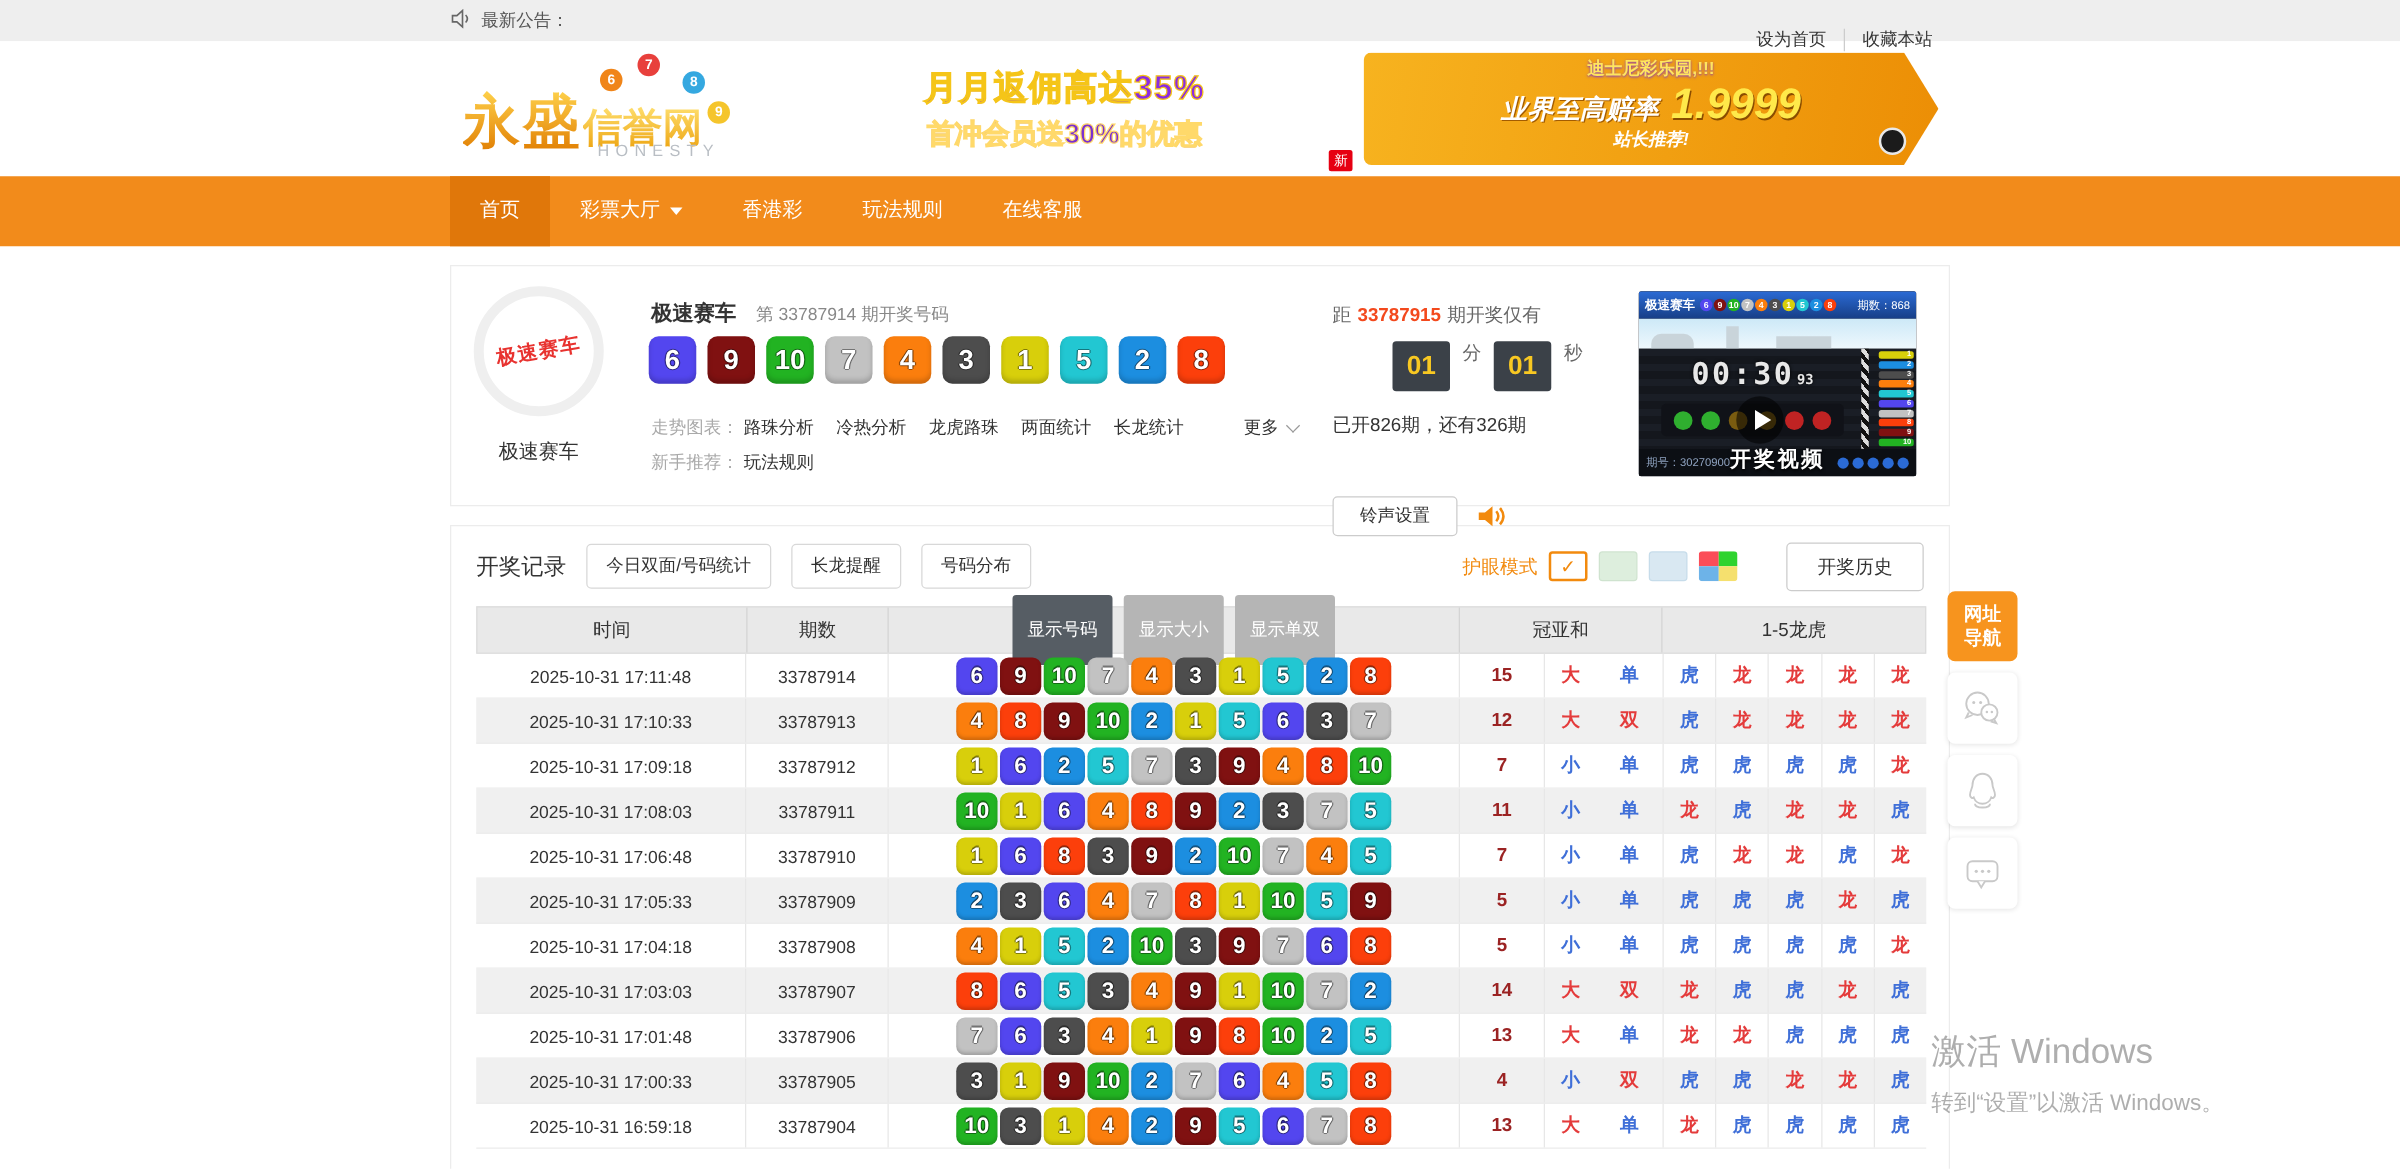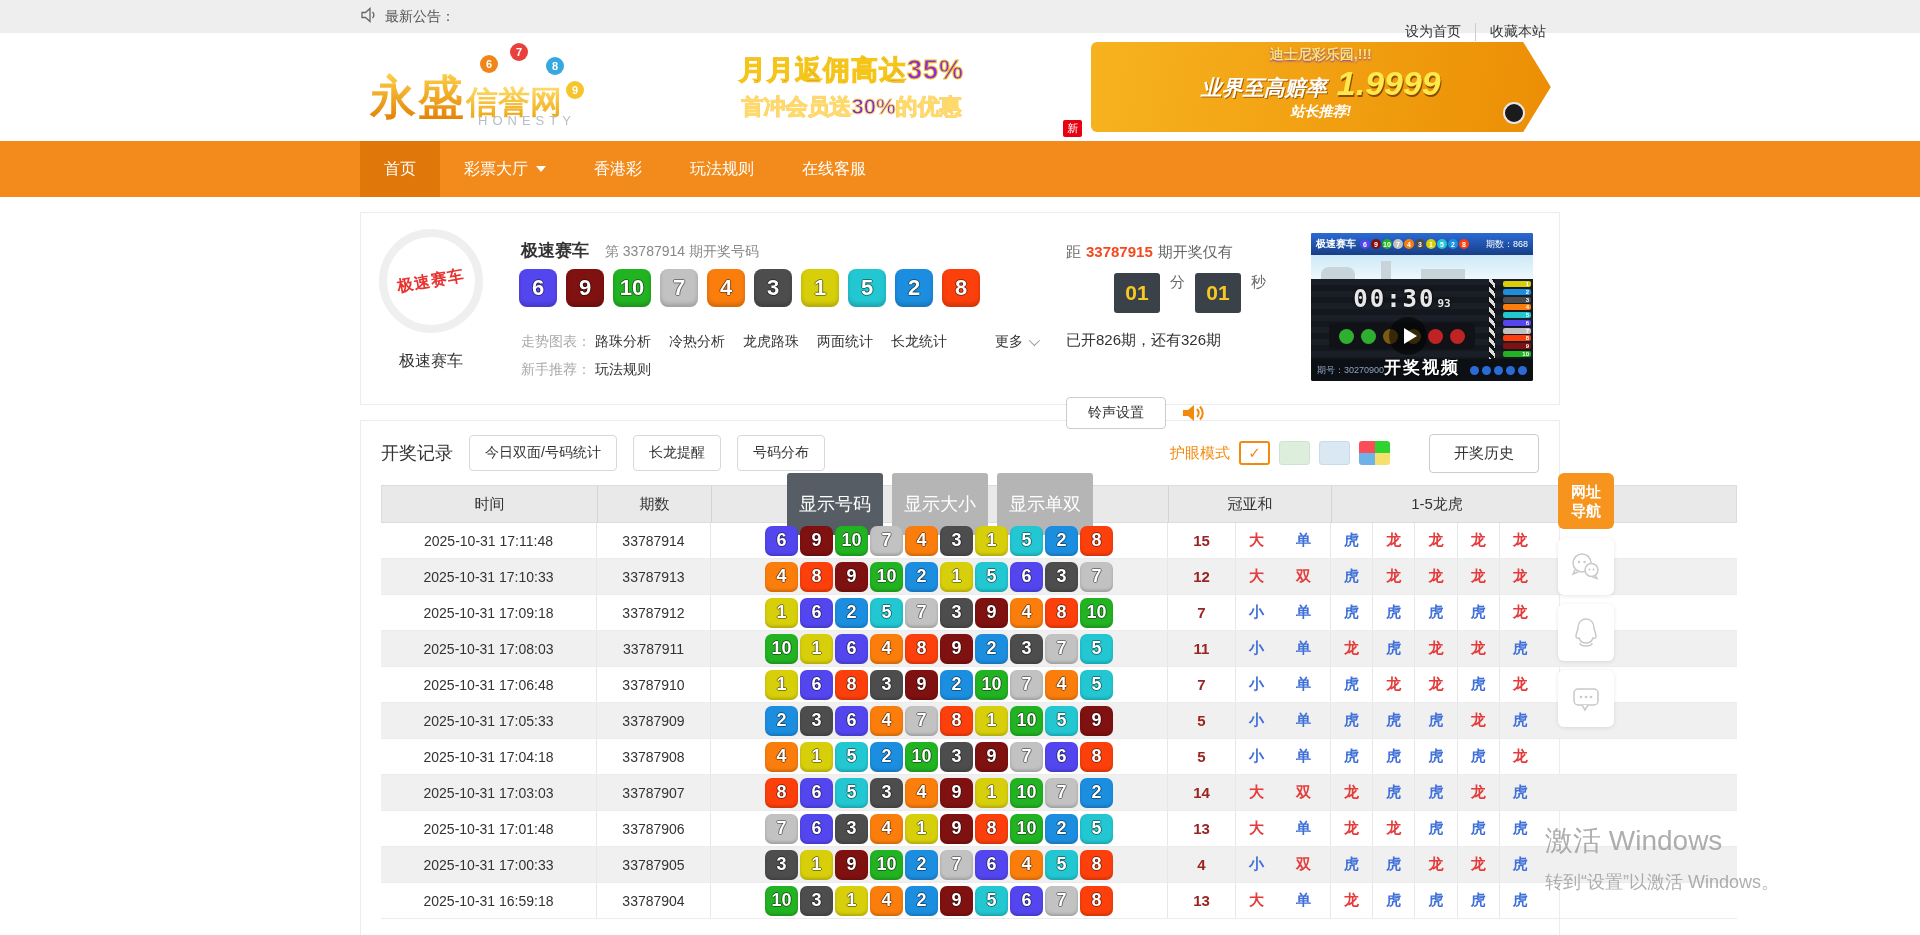--- a/index.html
+++ b/index.html
@@ -139,27 +139,27 @@
      display:flex; align-items:center; justify-content:center; }
   .eye-green { background:#ddeedd; border:1px solid #cfe3cf; }
   .eye-blue  { background:#d9e8f2; border:1px solid #c6dcea; }
   .eye-quad  { display:grid; grid-template-columns:1fr 1fr; grid-template-rows:1fr 1fr; overflow:hidden; }
   .eye-quad i:nth-child(1){ background:#fb4d58; } .eye-quad i:nth-child(2){ background:#2fd32f; }
   .eye-quad i:nth-child(3){ background:#6db3e8; } .eye-quad i:nth-child(4){ background:#f5e06e; }
   .history-btn { margin-left:30px; padding:9px 24px; background:#fff; border:1px solid #ccc; border-radius:4px;
      font-size:15px; color:#333; cursor:pointer; }
 
   
-  .t-head, .t-row { display:flex; align-items:center; width:1356px; }
+  .t-head, .t-row { display:flex; align-items:center; width:1160px; }
   .t-head { height:38px; background:#e9e9e9; border:1px solid #dcdcdc; font-size:15px; color:#333; }
   .h-cell { display:flex; align-items:center; justify-content:center; height:100%; }
   .h-time { width:215px; } .h-period { width:114px; border-left:1px solid #d4d4d4; }
   .h-nums { width:457px; border-left:1px solid #d4d4d4; gap:9px; }
   .h-sum { width:163px; border-left:1px solid #d4d4d4; } .h-dt { width:211px; border-left:1px solid #d4d4d4; }
-  .disp-btn { padding:19px 12px; border-radius:3px; font-size:18px; color:#fff; background:#b5b5b5; cursor:pointer; }
+  .disp-btn { padding:19px 12px; border-radius:3px; font-size:14px; color:#fff; background:#b5b5b5; cursor:pointer; }
   .disp-btn.active { background:#565d64; }
   .t-row { height:36px; border-bottom:1px solid #ececec; font-size:14px; color:#333; }
   .t-row.alt { background:#f0f0f0; }
   .c { display:flex; align-items:center; justify-content:center; height:100%; }
   .c-time { width:215px; } .c-period { width:114px; border-left:1px solid #e7e7e7; }
   .c-nums { width:457px; border-left:1px solid #e7e7e7; gap:2px; }
   .ball-sm { width:33px; height:30px; border-radius:7px; font-size:18px;
      box-shadow:inset 0 -2px 3px rgba(0,0,0,.18); }
   .c-sum { width:68px; border-left:1px solid #e7e7e7; font-weight:bold; font-size:15px; }
   .c-size { width:42px; border-left:1px solid #e7e7e7; font-weight:bold; font-size:15px; }

